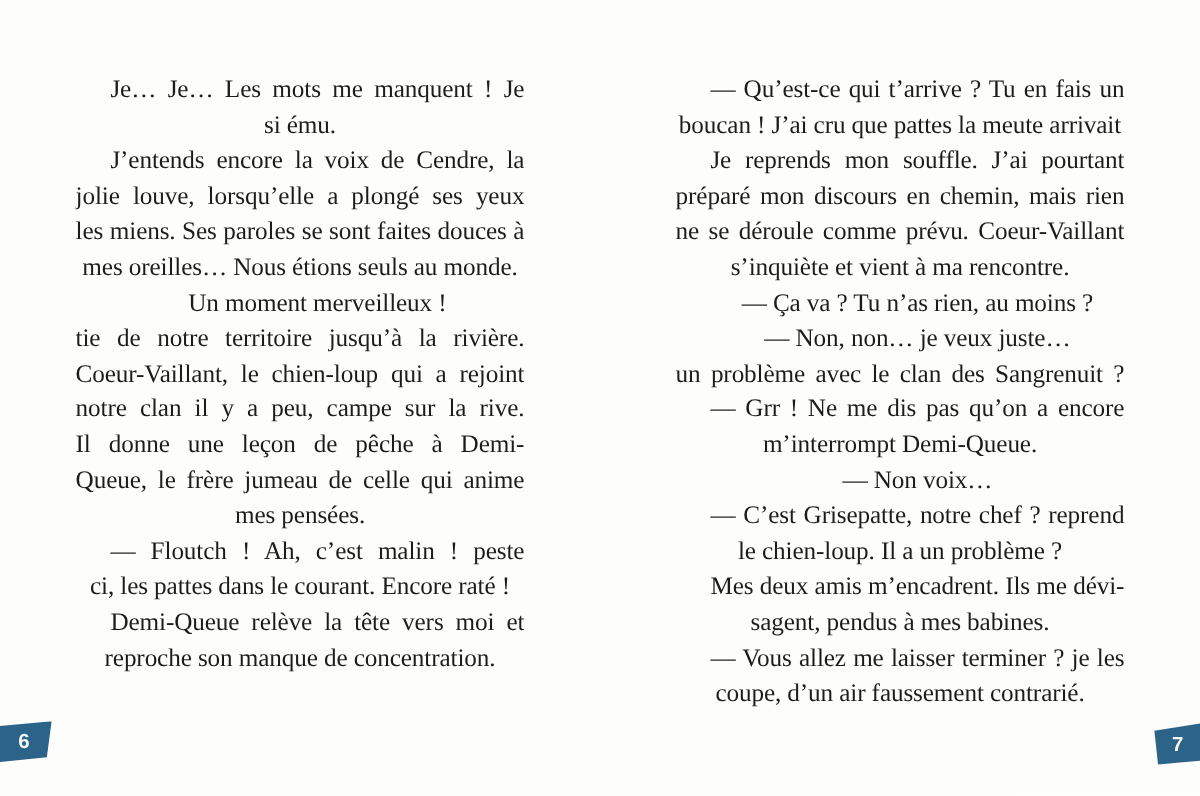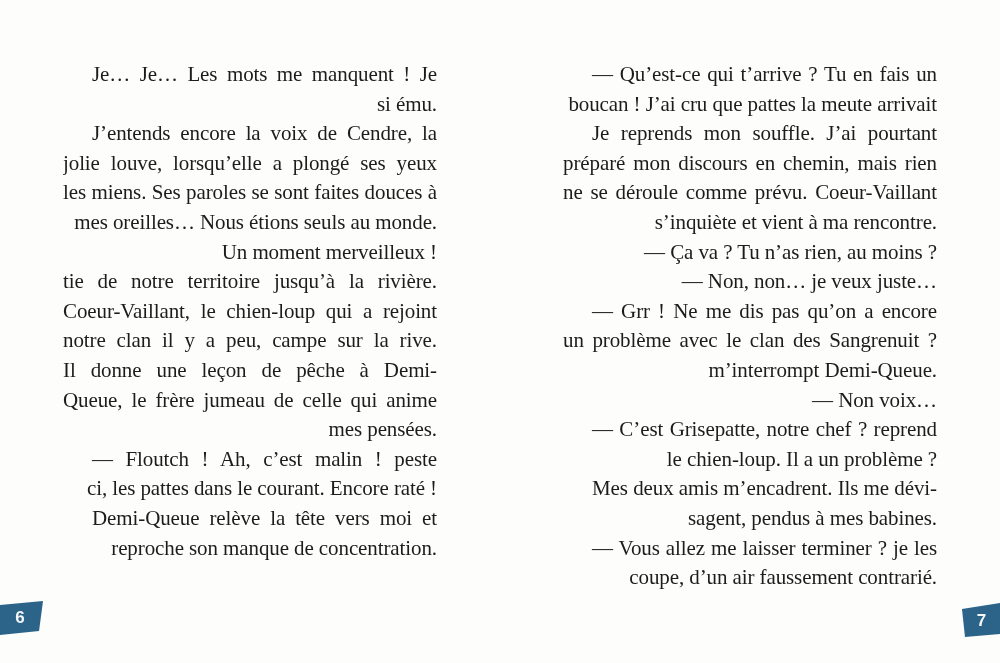--- a/index.html
+++ b/index.html
@@ -22,21 +22,21 @@
     width: 374px;
     font-size: 21px;
     letter-spacing: -0.1px;
   }
   .text-col.left  { left: 63px; }
   .text-col.right { left: 563px; }
   .line {
     height: 29.6px;
     line-height: 29.6px;
     overflow: hidden;
-    text-align: right;
+    text-align: center;
     white-space: normal;
   }
   .line.indent { text-indent: 29px; }
   .line.just {
     text-align: justify;
     text-align-last: justify;
   }
   .badge {
     position: absolute;
     background: #2b6488;
@@ -91,22 +91,22 @@
 
   <div class="text-col right">
       <div class="line indent just">— Qu’est-ce qui t’arrive ? Tu en fais un</div>
       <div class="line">boucan ! J’ai cru que pattes la meute arrivait !</div>
       <div class="line indent just">Je reprends mon souffle. J’ai pourtant</div>
       <div class="line just">préparé mon discours en chemin, mais rien</div>
       <div class="line just">ne se déroule comme prévu. Coeur-Vaillant</div>
       <div class="line">s’inquiète et vient à ma rencontre.</div>
       <div class="line indent">— Ça va ? Tu n’as rien, au moins ?</div>
       <div class="line indent">— Non, non… je veux juste…</div>
+      <div class="line just">un problème avec le clan des Sangrenuit ?</div>
       <div class="line indent just">— Grr ! Ne me dis pas qu’on a encore</div>
-      <div class="line just">un problème avec le clan des Sangrenuit ?</div>
       <div class="line">m’interrompt Demi-Queue.</div>
       <div class="line indent">— Non voix…</div>
       <div class="line indent just">— C’est Grisepatte, notre chef ? reprend</div>
       <div class="line">le chien-loup. Il a un problème ?</div>
       <div class="line indent just">Mes deux amis m’encadrent. Ils me dévi-</div>
       <div class="line">sagent, pendus à mes babines.</div>
       <div class="line indent just">— Vous allez me laisser terminer ? je les</div>
       <div class="line">coupe, d’un air faussement contrarié.</div>
     </div>
 

